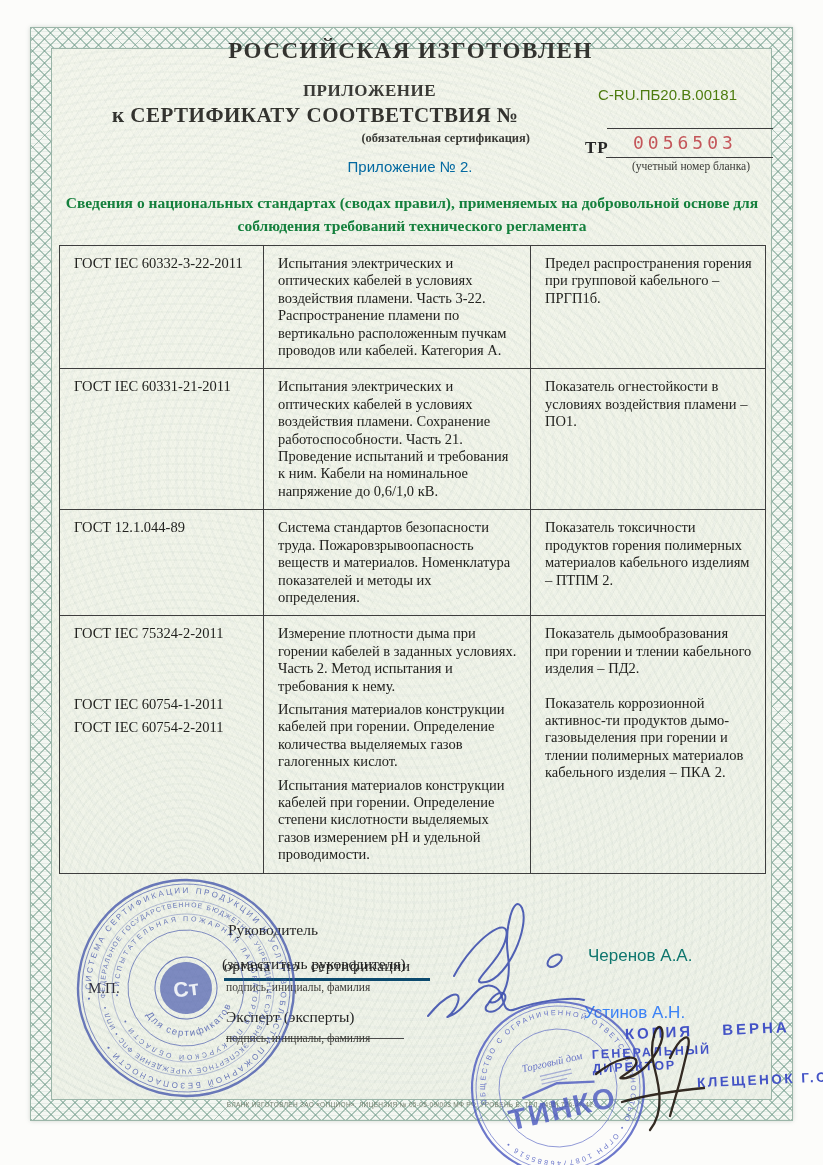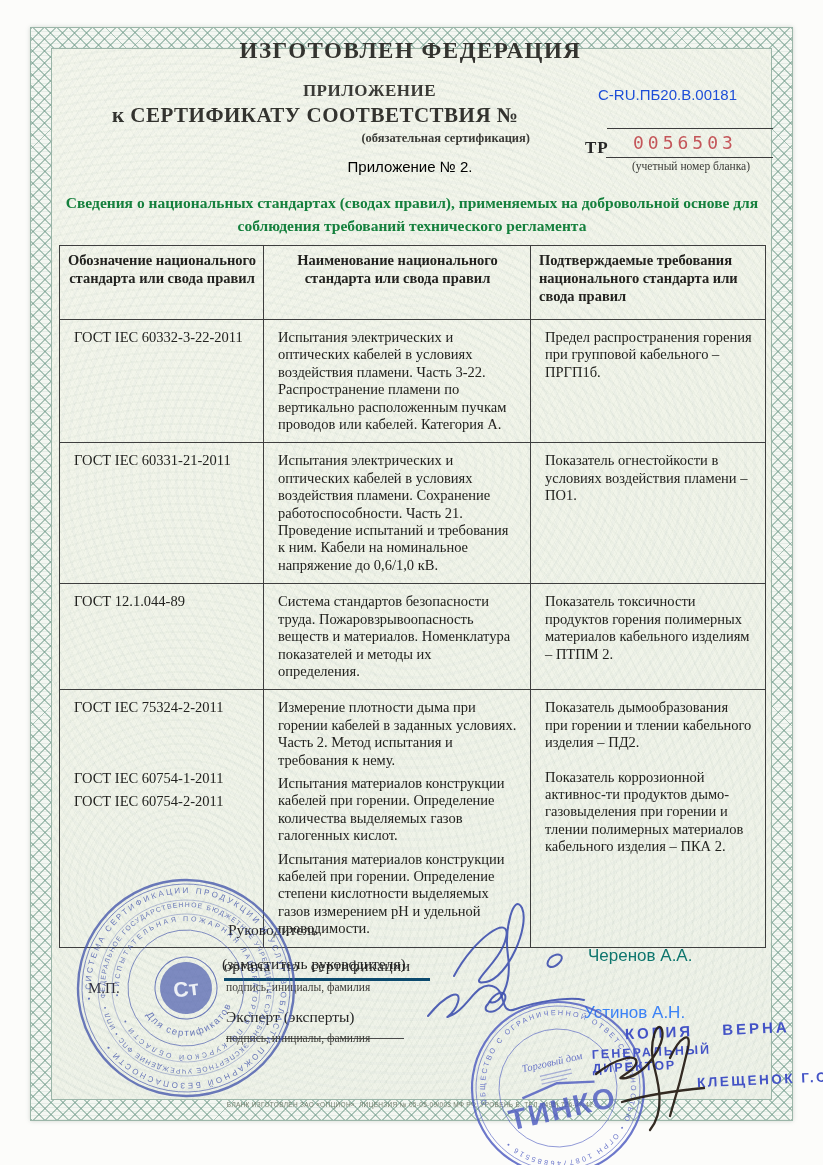--- a/index.html
+++ b/index.html
@@ -31,29 +31,29 @@
     content:"";position:absolute;inset:0;pointer-events:none;
     background:
       repeating-radial-gradient(circle at 50% 40%, rgba(140,160,185,.045) 0 3px, transparent 3px 9px),
       repeating-radial-gradient(circle at 18% 80%, rgba(130,160,140,.05) 0 2px, transparent 2px 8px),
       repeating-linear-gradient(63deg, rgba(150,165,150,.05) 0 1px, transparent 1px 5px),
       repeating-linear-gradient(-63deg, rgba(150,165,150,.05) 0 1px, transparent 1px 5px);
   }
   
   .country{left:30px;top:38px;width:761px;text-align:center;font-size:23px;font-weight:bold;letter-spacing:1.5px;color:#33332f;z-index:2;}
   .t-annex{left:30px;top:81px;width:679px;text-align:center;font-size:17px;font-weight:bold;letter-spacing:.5px;color:#3a3a36;z-index:2;}
-  .cert-no{left:598px;top:86px;font-family:"Liberation Sans",sans-serif;font-size:15px;color:#1d4ed8;z-index:2;}
+  .cert-no{left:598px;top:86px;font-family:"Liberation Sans",sans-serif;font-size:15px;color:#4d7c0f;z-index:2;}
   .t-main{left:112px;top:103px;font-size:21px;font-weight:bold;letter-spacing:.5px;color:#33332f;z-index:2;}
   .rule1{left:607px;top:128px;width:166px;border-top:1.3px solid #3c3c3c;z-index:2;}
   .t-sub{left:200px;top:131px;width:330px;text-align:right;font-size:12.5px;font-weight:bold;color:#3a3a36;z-index:2;}
   .tr-label{left:585px;top:138px;font-size:17px;font-weight:bold;letter-spacing:1px;z-index:2;}
   .blank-no{left:633px;top:132px;font-family:"DejaVu Sans Mono",monospace;font-size:18px;letter-spacing:4px;color:#c4565a;z-index:2;}
   .rule2{left:606px;top:157px;width:167px;border-top:1.3px solid #3c3c3c;z-index:2;}
   .blank-cap{left:608px;top:160px;width:166px;text-align:center;font-size:11.5px;color:#3a3a36;z-index:2;}
-  .annex-no{left:280px;top:158px;width:260px;text-align:center;font-family:"Liberation Sans",sans-serif;font-size:15px;color:#000000;z-index:2;}
+  .annex-no{left:280px;top:158px;width:260px;text-align:center;font-family:"Liberation Sans",sans-serif;font-size:15px;color:#0369a1;z-index:2;}
   .intro{left:60px;top:191px;width:704px;text-align:center;font-size:15.5px;font-weight:bold;line-height:1.5;color:#15803d;z-index:2;}
   
   table.std{position:absolute;left:59px;top:245px;width:706px;border-collapse:collapse;table-layout:fixed;z-index:2;
     font-size:14.5px;line-height:17.4px;color:#22221f;}
   table.std td,table.std th{border:1px solid #3e3e3e;vertical-align:top;padding:3px 7px 3px 8px;font-weight:normal;text-align:left;}
   table.std tr.hdr th{font-weight:bold;padding-top:5px;line-height:18px;}
   table.std tr.hdr th.c{text-align:center;}
   table.std p{margin:6px;}
   .gap-a{margin-top:53px !important;}
   .gap-b{margin-top:17px !important;}
@@ -82,45 +82,40 @@
   .microprint{left:180px;top:1101px;width:460px;text-align:center;font-family:"Liberation Sans",sans-serif;
     font-size:6.5px;letter-spacing:.3px;color:#77806f;z-index:2;}
 </style>
 </head>
 <body>
 
 <div class="abs frame">
   <div class="page"></div>
 </div>
 
-<div class="abs country">ИЗГОТОВЛЕН ФЕДЕРАЦИЯ</div>
+<div class="abs country">РОССИЙСКАЯ ИЗГОТОВЛЕН</div>
 <div class="abs t-annex">ПРИЛОЖЕНИЕ</div>
 <div class="abs cert-no">C-RU.ПБ20.В.00181</div>
 <div class="abs t-main">к СЕРТИФИКАТУ СООТВЕТСТВИЯ  №</div>
 <div class="abs rule1"></div>
 <div class="abs t-sub">(обязательная сертификация)</div>
 <div class="abs tr-label">ТР</div>
 <div class="abs blank-no">0056503</div>
 <div class="abs rule2"></div>
 <div class="abs blank-cap">(учетный номер бланка)</div>
 <div class="abs annex-no">Приложение № 2.</div>
 <div class="abs intro">Сведения о национальных стандартах (сводах правил), применяемых на добровольной основе для соблюдения требований технического регламента</div>
 
 <table class="std">
   <colgroup>
       <col style="width:204px">
       <col style="width:267px">
       <col style="width:235px">
     </colgroup>
   <tbody>
-      <tr class="hdr" style="height:74px">
-    <th class="c">Обозначение национального стандарта или свода правил</th>
-    <th class="c">Наименование национального стандарта или свода правил</th>
-    <th>Подтверждаемые требования национального стандарта или свода правил</th>
-  </tr>
   <tr style="height:102px">
     <td>
           <p>ГОСТ IEC 60332-3-22-2011</p>
         </td>
     <td>
           <p>Испытания электрических и оптических кабелей в условиях воздействия пламени. Часть 3-22. Распространение пламени по вертикально расположенным пучкам проводов или кабелей. Категория А.</p>
         </td>
     <td>
           <p>Предел распространения горения при групповой кабельного – ПРГП1б.</p>
         </td>

